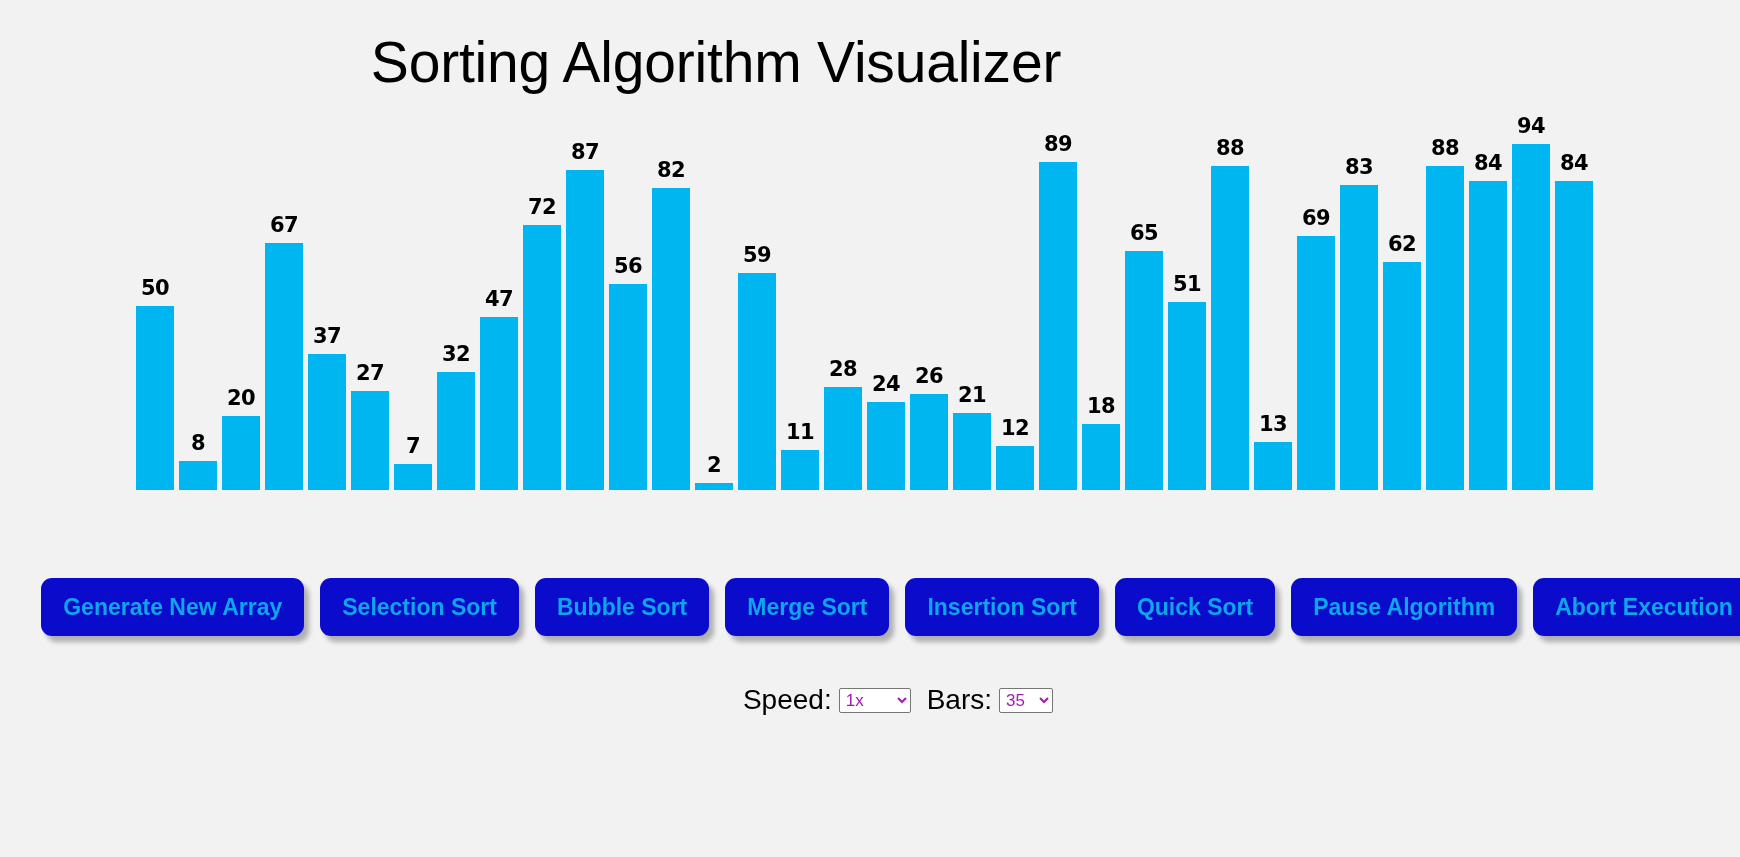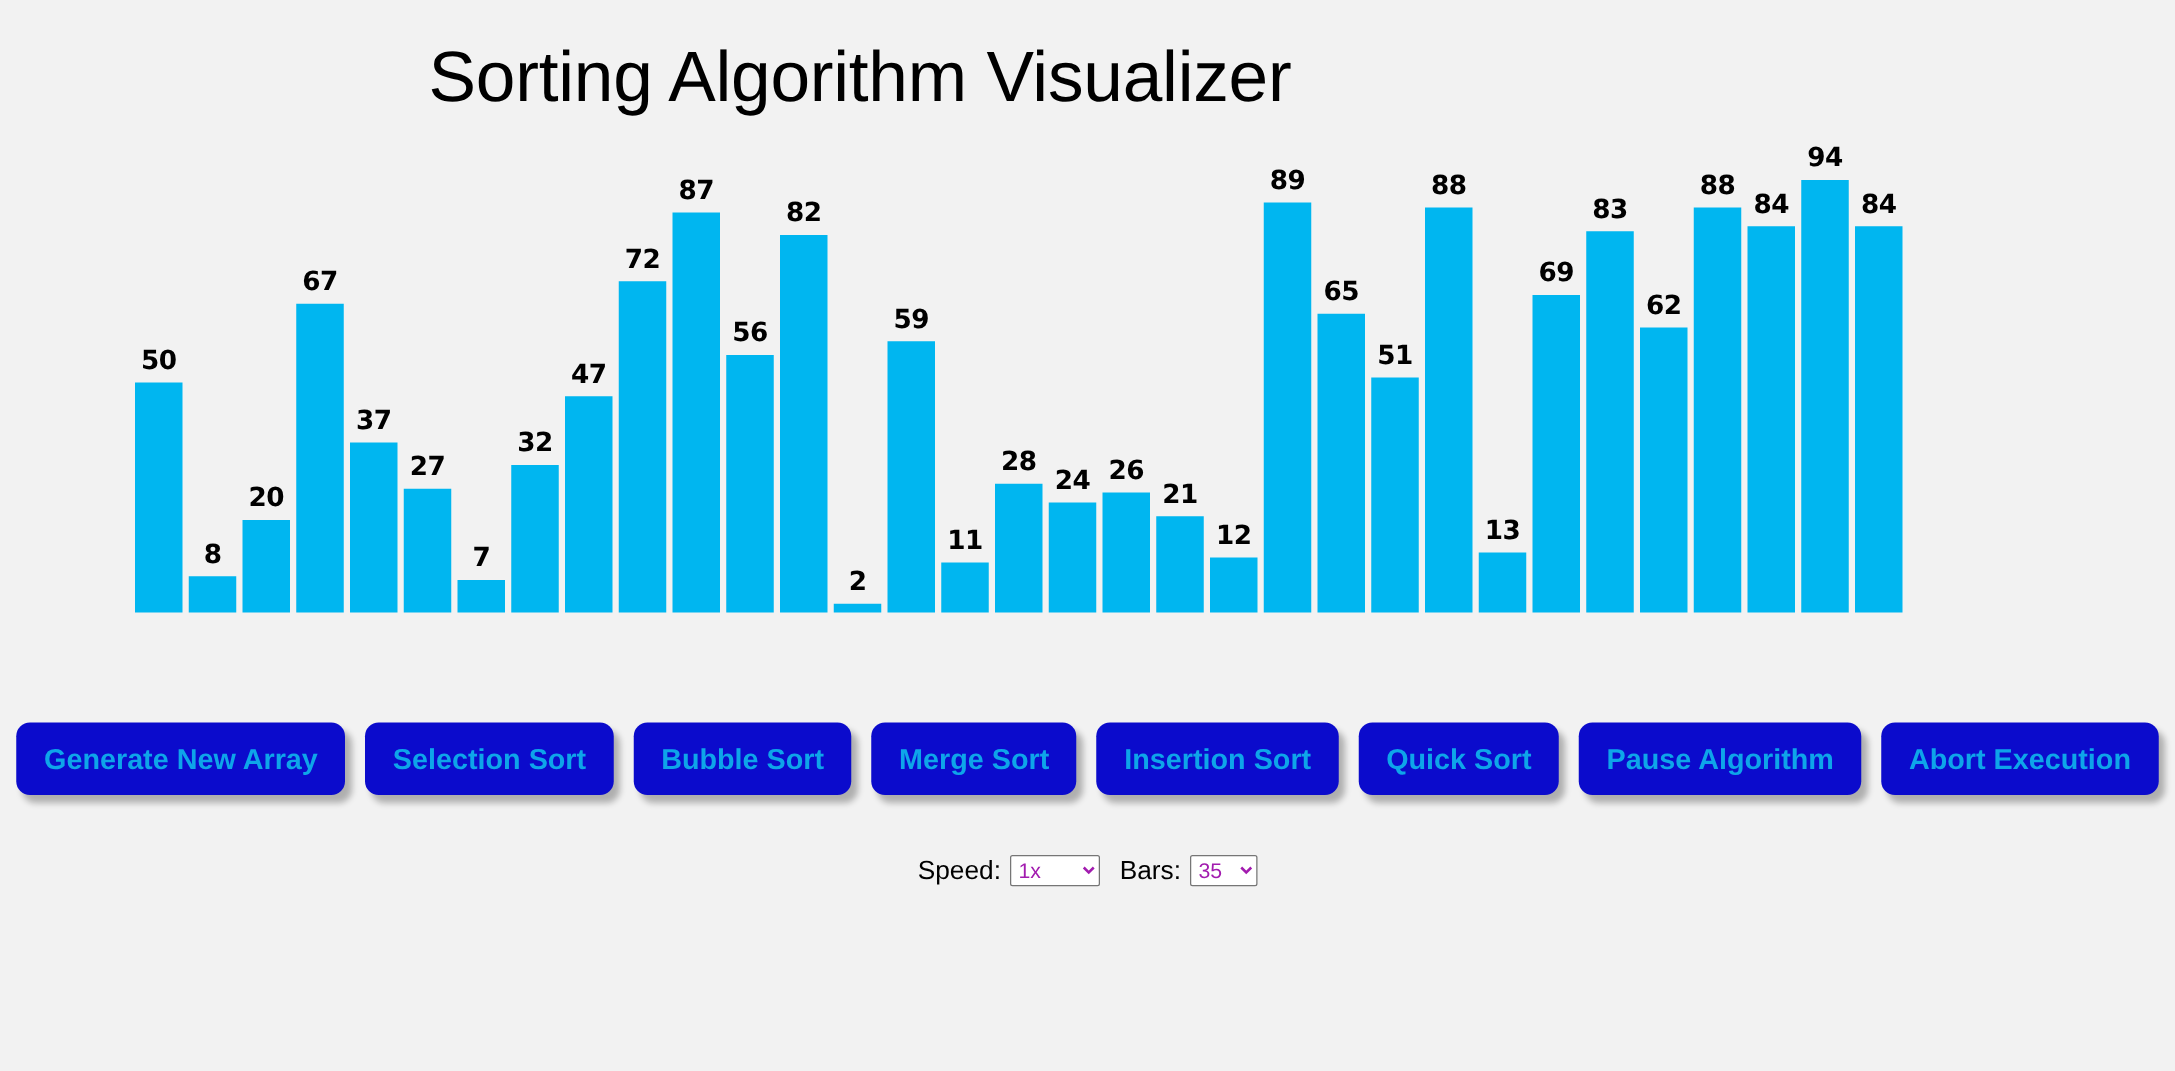--- a/index.html
+++ b/index.html
@@ -11,20 +11,21 @@
     height: 857px;
     background: #f2f2f2;
     font-family: "Liberation Sans", sans-serif;
     overflow: hidden;
   }
   .page {
     position: relative;
     width: 1376px;
     height: 857px;
     box-sizing: border-box;
+    margin-left: 28px;
   }
   .title {
     margin: 0;
     padding-top: 30px;
     text-align: center;
     font-family: "Liberation Sans Narrow", "Liberation Sans", sans-serif;
     font-size: 57px;
     font-weight: 400;
     line-height: 1.15;
     color: #000000;
@@ -109,21 +110,21 @@
     width: 1740px;
     display: flex;
     justify-content: center;
     align-items: center;
     gap: 7px;
     font-size: 21px;
     color: #000000;
     font-family: "Liberation Sans", sans-serif;
   }
   .select-row label {
-    font-size: 21px;
+    font-size: 28px;
   }
   .select-row select {
     font-family: "Liberation Sans", sans-serif;
     font-size: 17px;
     padding: 1px 2px;
     border: 1px solid #767676;
     background: #ffffff;
     color: #a21caf;
     border-radius: 2px;
   }
@@ -220,20 +221,24 @@
           <div class="bar-label">21</div>
           <div class="bar" style="height: 77px; background: rgb(0, 182, 240);"></div>
         </div>
         <div class="bar-wrap">
           <div class="bar-label">12</div>
           <div class="bar" style="height: 44px; background: rgb(0, 182, 240);"></div>
         </div>
         <div class="bar-wrap">
           <div class="bar-label">89</div>
           <div class="bar" style="height: 328px; background: rgb(0, 182, 240);"></div>
+        </div>
+        <div class="bar-wrap">
+          <div class="bar-label">18</div>
+          <div class="bar" style="height: 66px; background: rgb(0, 182, 240);"></div>
         </div>
         <div class="bar-wrap">
           <div class="bar-label">65</div>
           <div class="bar" style="height: 239px; background: rgb(0, 182, 240);"></div>
         </div>
         <div class="bar-wrap">
           <div class="bar-label">51</div>
           <div class="bar" style="height: 188px; background: rgb(0, 182, 240);"></div>
         </div>
         <div class="bar-wrap">

